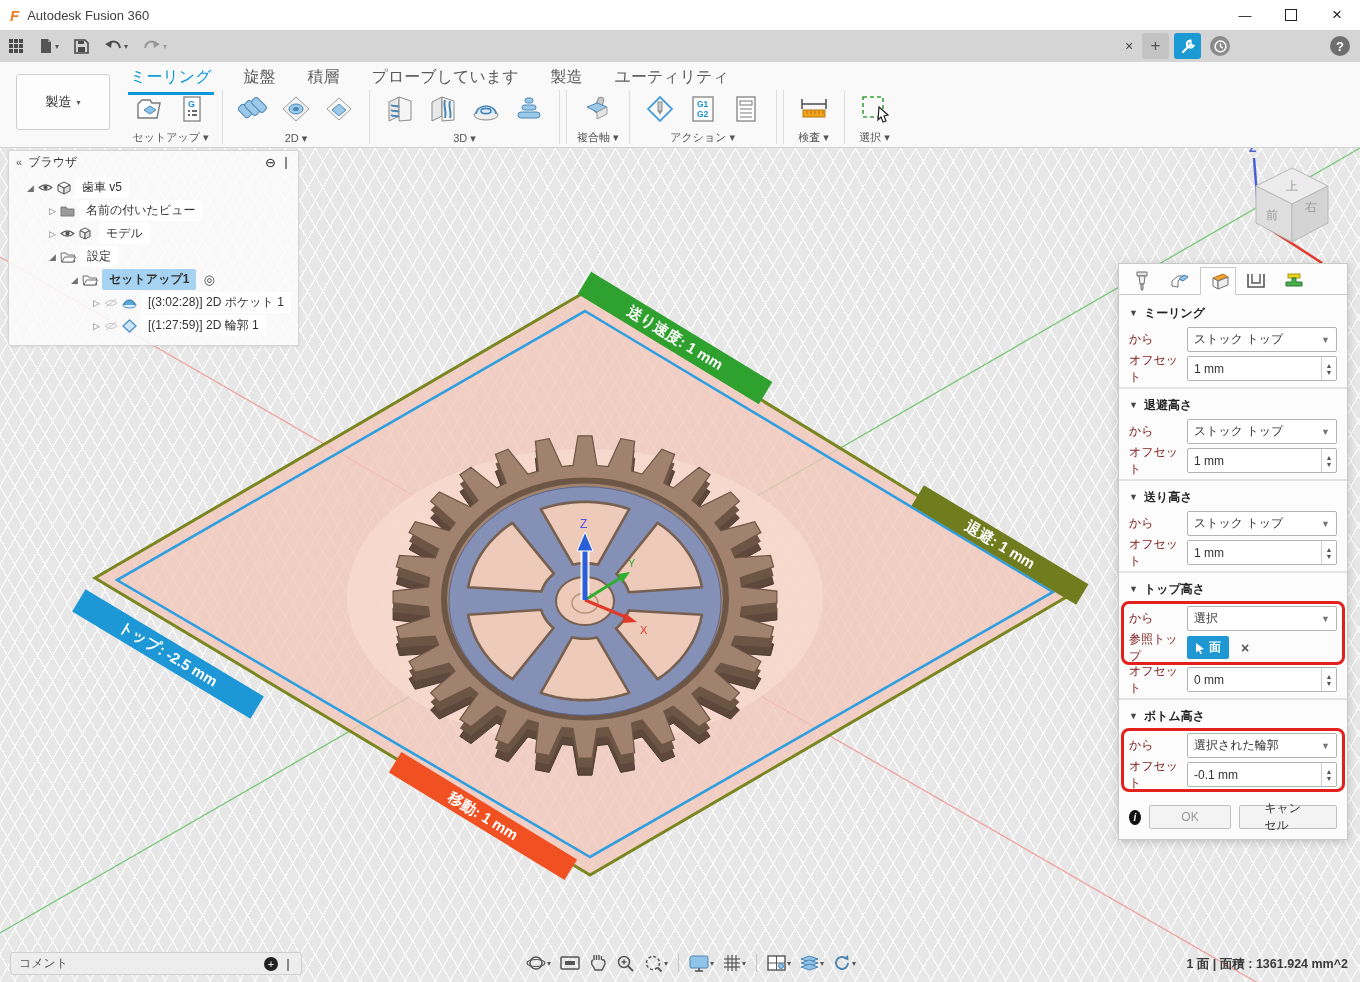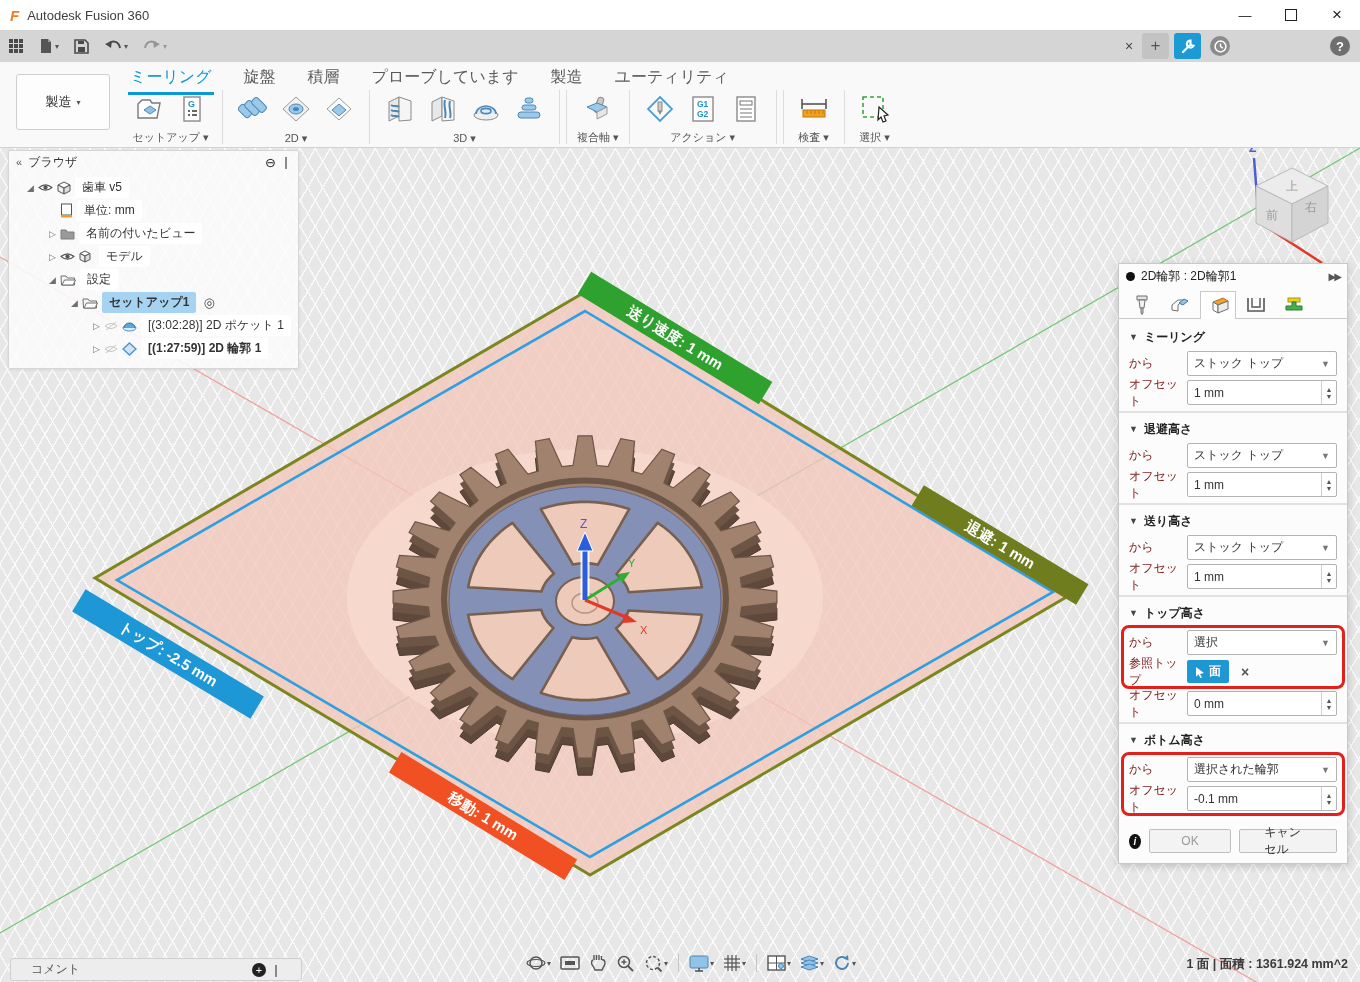--- a/index.html
+++ b/index.html
@@ -54,21 +54,21 @@
   .browser{left:8px;top:150px;width:289px;z-index:4;background:rgba(252,252,252,.88);
            border:1px solid #d6d6d6;border-radius:2px;box-shadow:0 1px 3px rgba(0,0,0,.08)}
   .bhead{height:22px;display:flex;align-items:center;padding:0 7px;font-size:12px;color:#333;gap:6px}
   .bhead .tools{margin-left:auto;display:flex;align-items:center;gap:5px;color:#222}
   .btree{padding:3px 0 8px}
   .brow{height:23px;display:flex;align-items:center;font-size:12px;color:#333;cursor:pointer}
   .exp{width:15px;text-align:center;color:#707070;font-size:9px;flex:none}
   .bico{margin-right:4px;flex:none;display:flex}
   .blabel{background:rgba(255,255,255,.92);padding:2px 7px;border-radius:2px;white-space:nowrap}
   .blabel.sel{background:#a6d3f1;font-weight:bold}
-  .blabel.bold{font-weight:bold}
+  .blabel.bold{font-weight:normal}
   .ghost{opacity:.4}
   .target{margin-left:7px;font-size:13px;color:#444}
 
   
   .dialog{left:1118px;top:263px;width:230px;z-index:5;background:#fcfcfc;border:1px solid #c9c9c9;
           box-shadow:0 2px 8px rgba(0,0,0,.18);box-sizing:border-box;font-size:12px}
   .dhead{height:24px;display:flex;align-items:center;gap:6px;padding:0 7px;color:#222}
   .ddot{width:9px;height:9px;border-radius:50%;background:#111;flex:none}
   .dexp{margin-left:auto;color:#555;font-size:10px;letter-spacing:-2px;cursor:pointer}
   .dtabs{height:30px;display:flex;align-items:flex-end;gap:2px;padding:0 5px;border-bottom:1px solid #c9c9c9}
@@ -96,22 +96,22 @@
   .annot{border:3px solid #e3201b;border-radius:8px;margin:0 -8px;padding:0 5px}
   .dfoot{display:flex;align-items:center;padding:9px 10px 10px;gap:8px}
   .info-i{width:15px;height:15px;border-radius:50%;background:#111;color:#fff;font-size:10px;font-weight:bold;
           display:flex;align-items:center;justify-content:center;font-style:italic}
   .dbtn{height:22px;border:1px solid #bfbfbf;border-radius:2px;background:#f3f3f3;display:flex;align-items:center;
         justify-content:center;cursor:pointer;padding:0 24px}
   .dbtn.ok{margin-left:auto;color:#9a9a9a;width:42px}
   .dbtn.cancel{color:#333}
 
   
-  .commentbar{left:10px;bottom:1px;width:292px;height:23px;z-index:4;background:#ededed;border:1px solid #cfcfcf;
-              border-radius:3px;display:flex;align-items:center;padding:0 20px;box-sizing:border-box;font-size:12px;color:#555}
+  .commentbar{left:10px;bottom:7px;width:292px;height:23px;z-index:4;background:#ededed;border:1px solid #cfcfcf;
+              border-radius:3px;display:flex;align-items:center;padding:0 8px;box-sizing:border-box;font-size:12px;color:#555}
   .commentbar .tools{margin-left:auto;display:flex;gap:5px;align-items:center}
   .cplus{width:14px;height:14px;border-radius:50%;background:#222;color:#fff;font-size:11px;display:flex;align-items:center;justify-content:center}
   .navbar{left:524px;bottom:7px;height:24px;z-index:4;display:flex;align-items:center;gap:5px}
   .nbtn{display:flex;align-items:center;gap:1px;cursor:pointer;padding:1px 2px;border-radius:2px}
   .nsep{width:1px;height:18px;background:#c5c5c5;margin:0 3px}
   .measure{right:12px;bottom:9px;z-index:4;font-size:12.5px;font-weight:bold;color:#3a3a3a}
 
   svg text{font-family:"Liberation Sans","DejaVu Sans",sans-serif}
 </style>
 </head>
@@ -481,29 +481,20 @@
       <span class="bico">
           <svg width="14" height="14" viewBox="0 0 14 14">
             <polygon points="7,1 13,4 7,7 1,4" fill="#fff" stroke="#555"></polygon>
             <polygon points="1,4 7,7 7,13 1,10" fill="#eee" stroke="#555"></polygon>
             <polygon points="13,4 7,7 7,13 13,10" fill="#ddd" stroke="#555"></polygon>
           </svg>
         </span>
       <span class="blabel">歯車 v5</span>
     </div>
 
-    <div class="brow" style="padding-left:51px">
-      <span class="bico">
-          <svg width="13" height="15" viewBox="0 0 13 15">
-            <rect x="1.5" y="1" width="10" height="11" fill="#fff" stroke="#555"></rect>
-            <rect x="1" y="12" width="11" height="2.5" fill="#e8a020"></rect>
-          </svg>
-        </span>
-      <span class="blabel">単位: mm</span>
-    </div>
 
     <div class="brow" style="padding-left:36px">
       <span class="exp">▷</span>
       <span class="bico">
           <svg width="15" height="12" viewBox="0 0 15 12">
             <path d="M1,2 h5 l1.5,2 h6.5 v7 h-13 z" fill="#9a9a9a" stroke="#7d7d7d"></path>
           </svg>
         </span>
       <span class="blabel">名前の付いたビュー</span>
     </div>
@@ -578,25 +569,20 @@
           <svg width="15" height="14" viewBox="0 0 15 14">
             <polygon points="7.5,1 14,7 7.5,13 1,7" fill="#cfe4f5" stroke="#4f94cc" stroke-width="1.4"></polygon>
           </svg>
         </span>
       <span class="blabel bold">[(1:27:59)] 2D 輪郭 1</span>
     </div>
   </div>
 </aside>
 
 <aside class="abs dialog">
-  <div class="dhead">
-    <span class="ddot"></span>
-    <span>2D輪郭 : 2D輪郭1</span>
-    <span class="dexp">▶▶</span>
-  </div>
 
   <div class="dtabs">
     <span class="dtab">
       <svg width="18" height="20" viewBox="0 0 18 20">
           <path d="M4,1 h10 v4 h-10 z" fill="#e3e3e3" stroke="#6f6f6f"></path>
           <path d="M6,5 h6 l-1,8 h-4 z" fill="#f2f2f2" stroke="#6f6f6f"></path>
           <path d="M8,13 h2 v5 l-1,1.5 l-1,-1.5 z" fill="#cfcfcf" stroke="#6f6f6f"></path>
         </svg>
     </span>
     <span class="dtab">

